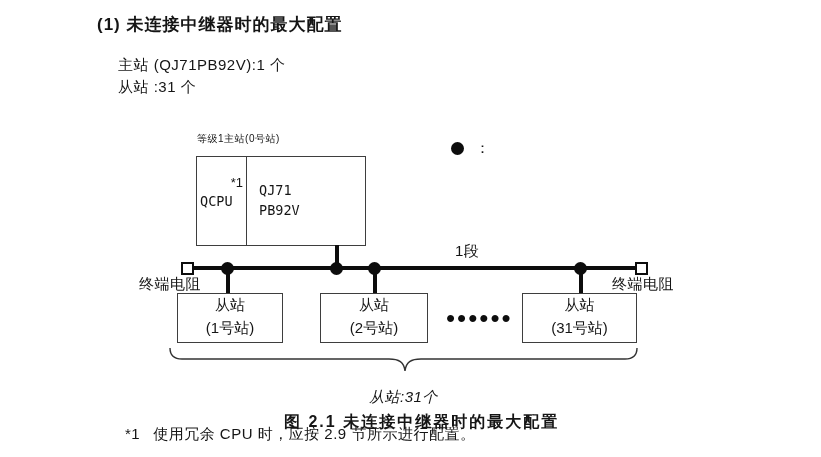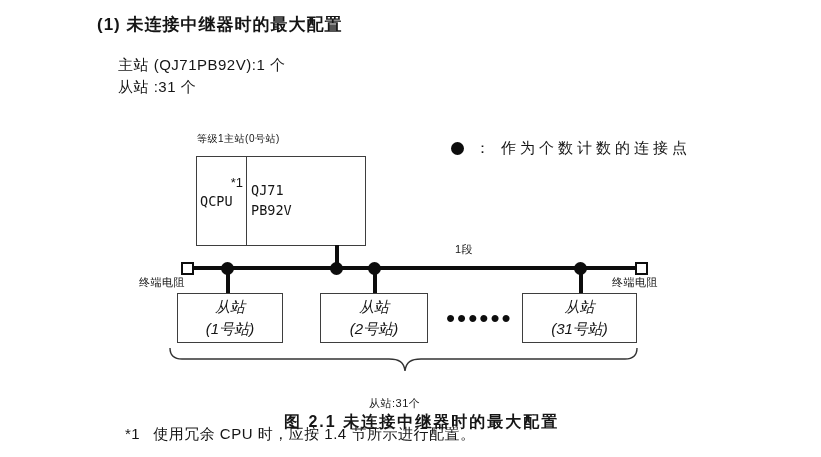--- a/index.html
+++ b/index.html
@@ -5,37 +5,37 @@
   html,body{margin:0;padding:0;background:#ffffff;}
   .page{
     position:relative;width:821px;height:457px;background:#ffffff;
     font-family:"Liberation Sans","DejaVu Sans",sans-serif;color:#151515;
     overflow:hidden;
   }
   .abs{position:absolute;}
   .title{font-size:17px;font-weight:bold;letter-spacing:1px;}
   .subline{font-size:15px;letter-spacing:0.5px;}
   .small-label{font-size:10px;letter-spacing:0.5px;}
-  .dlabel{font-size:11px;letter-spacing:0.5px;}
+  .dlabel{font-size:15px;letter-spacing:0.5px;}
   .master-box{
     width:170px;height:90px;box-sizing:border-box;
     border:1.3px solid #3e3e3e;background:#fff;display:flex;
   }
   .mcell{box-sizing:border-box;display:flex;flex-direction:column;
     justify-content:center;align-items:center;font-size:14px;position:relative;}
   .mcell + .mcell{border-left:1.3px solid #3e3e3e;}
   .mcell-power{width:67px;}
   .mcell-cpu{width:49px;align-items:flex-start;padding-left:3px;}
-  .mcell-pb{width:54px;align-items:flex-start;padding-left:4px;line-height:1.45;}
+  .mcell-pb{width:54px;align-items:flex-start;padding-left:12px;line-height:1.45;}
   .mono{font-family:"DejaVu Sans Mono",monospace;font-size:13.5px;}
   .cpu-note{position:absolute;top:18px;right:3px;font-size:13px;}
   .slave-box{
     box-sizing:border-box;border:1.5px solid #3e3e3e;background:#fff;
-    display:flex;flex-direction:column;justify-content:center;align-items:center;
-    font-size:15px;line-height:1.5;font-style:italic;
+    display:flex;flex-direction:column;align-items:center;
+    font-size:15px;line-height:1.5;
   }
   .bus{height:4px;background:#0d0d0d;}
   .vline{width:4px;background:#0d0d0d;}
   .conn-dot{width:13px;height:13px;border-radius:50%;background:#0d0d0d;}
   .term-sq{width:13px;height:13px;box-sizing:border-box;border:2px solid #0d0d0d;background:#ffffff;}
   .legend{display:flex;align-items:center;gap:11px;}
   .legend-text{font-size:15px;letter-spacing:4px;}
   .legend-colon{font-size:15px;}
   .ellipsis{font-size:26px;letter-spacing:2px;line-height:28px;color:#0d0d0d;white-space:nowrap;}
   .caption{font-size:16px;font-weight:bold;letter-spacing:2px;margin-top:12px;}
@@ -46,21 +46,20 @@
 
 <div class="page">
 
   <div class="abs title" style="left:76px;top:13px;margin-left:21px;">(1) 未连接中继器时的最大配置</div>
   <div class="abs subline" style="left:118px;top:56px;">主站 (QJ71PB92V):1 个</div>
   <div class="abs subline" style="left:118px;top:78px;">从站 :31 个</div>
 
   <div class="abs legend" style="left:451px;top:139px;">
     <span class="conn-dot"></span>
     <span class="legend-colon">：</span>
-    <span class="legend-text">作为个数计数的连接点</span>
   </div>
 
   <div class="abs small-label" style="left:197px;top:132px;">等级1主站(0号站)</div>
 
   <div class="abs master-box" style="left:196px;top:156px;">
     <div class="mcell mcell-cpu">
       <span class="cpu-note">*1</span>
       <span class="mono">QCPU</span>
     </div>
     <div class="mcell mcell-pb">
@@ -100,22 +99,22 @@
   <div class="abs slave-box" style="left:522px;top:293px;width:115px;height:50px;">
     <span>从站</span>
     <span>(31号站)</span>
   </div>
 
   <div class="abs ellipsis" style="left:446px;top:304px;">••••••</div>
 
   <svg class="abs" style="left:168px;top:346px;" width="472" height="30" viewBox="0 0 472 30">
     <path d="M2,2 C2,9 5,13 14,13 L221,13 C231,13 236,16 237,25 C238,16 243,13 253,13 L457,13 C466,13 469,9 469,2" fill="none" stroke="#333333" stroke-width="1.4"></path>
   </svg>
-  <div class="abs dlabel" style="left:369px;top:396px;">从站:31个</div>
+  <div class="abs dlabel" style="left:369px;top:388px;font-style:italic;">从站:31个</div>
 
   <div class="abs caption" style="left:284px;top:400px;">图 2.1 未连接中继器时的最大配置</div>
 
   <div class="abs footnote" style="left:125px;top:425px;">
     <span>*1</span>
-    <span>使用冗余 CPU 时，应按 1.4 节所示进行配置。</span>
+    <span>使用冗余 CPU 时，应按 2.9 节所示进行配置。</span>
   </div>
 
 </div>
 
 </body></html>

